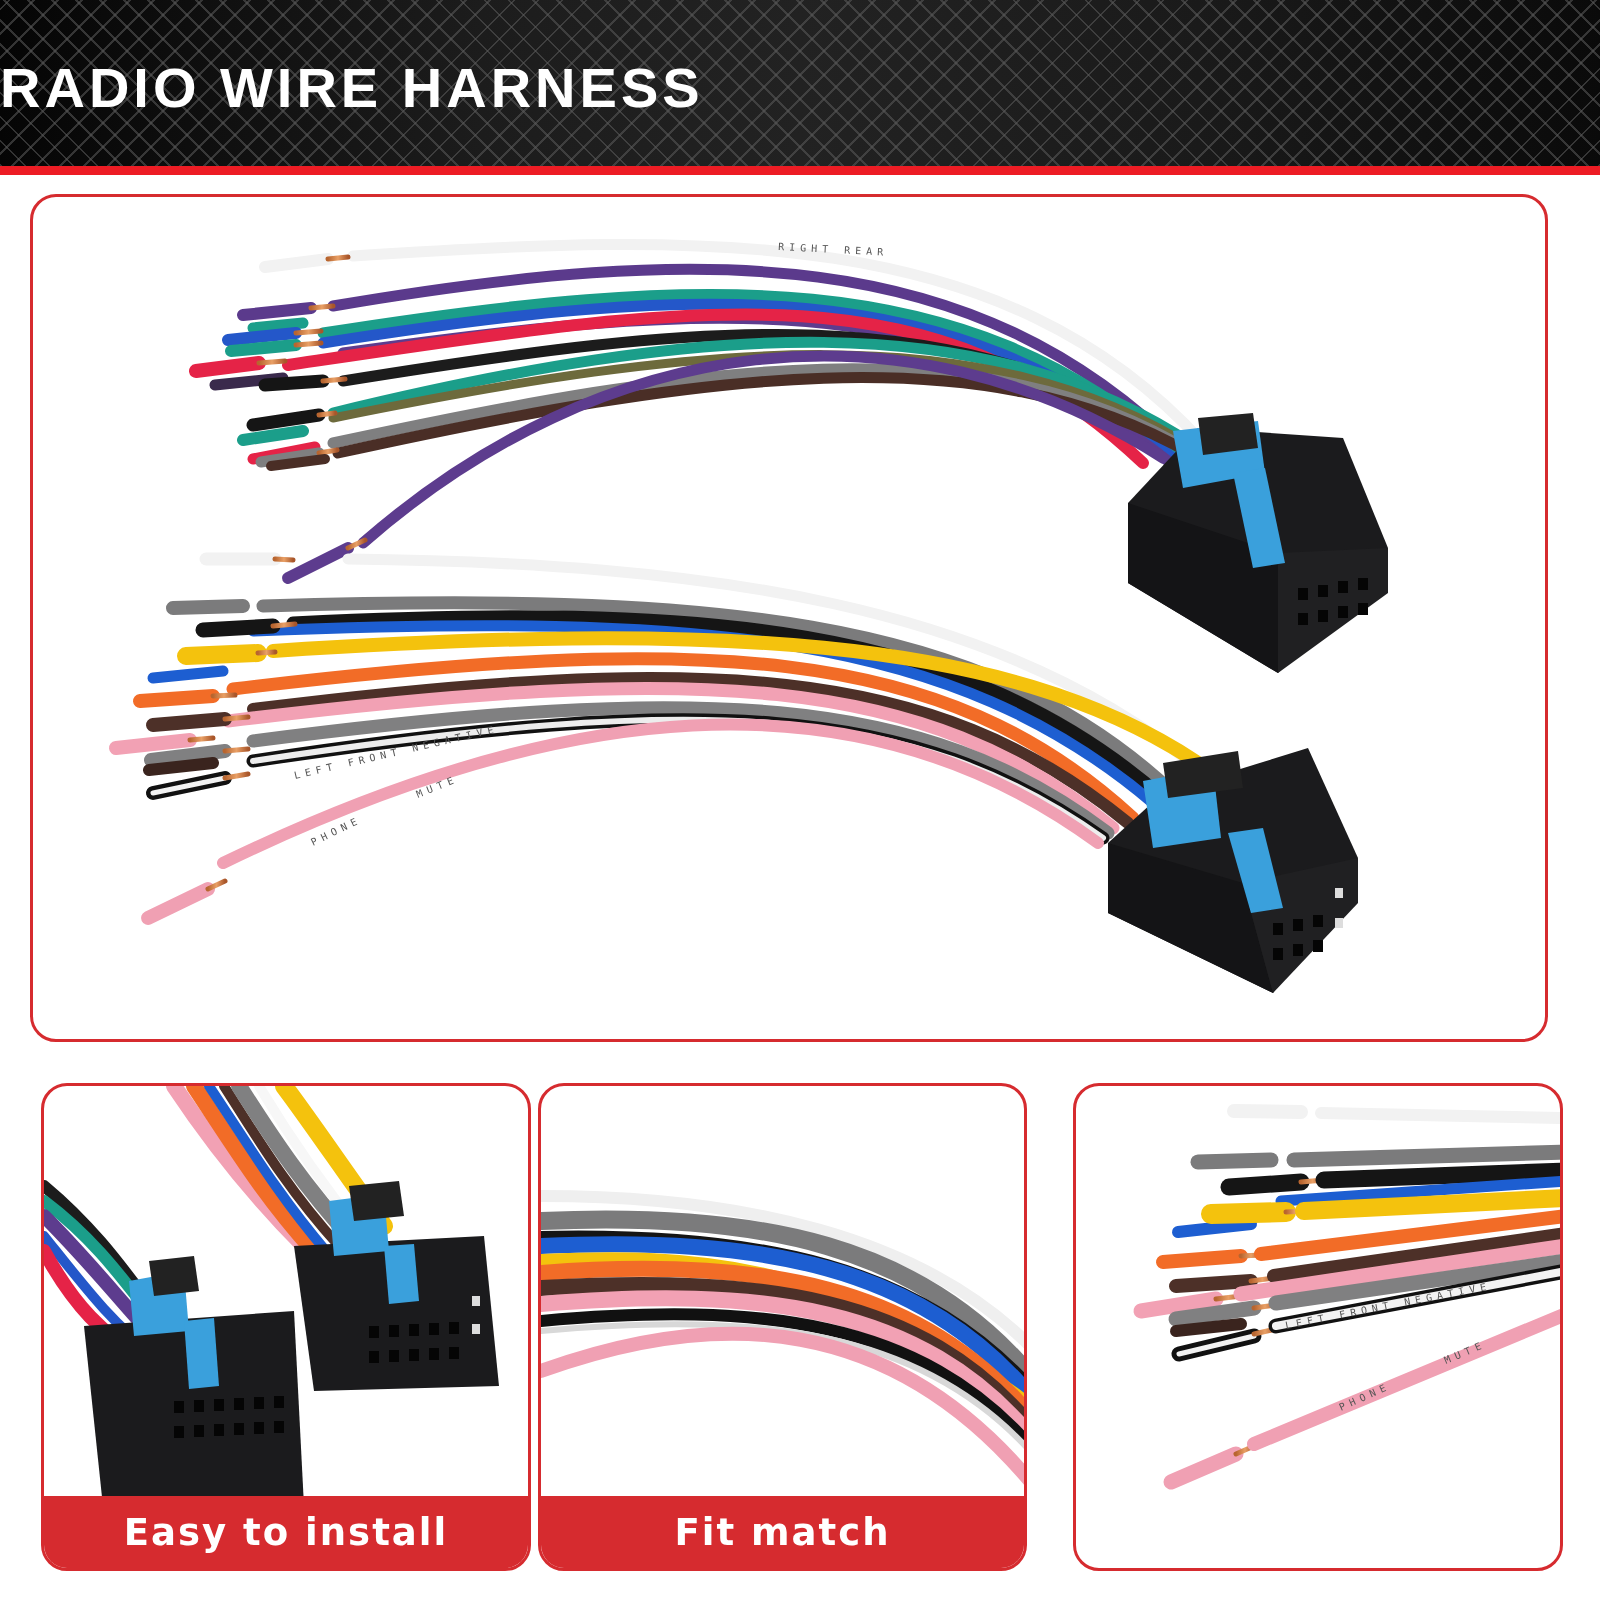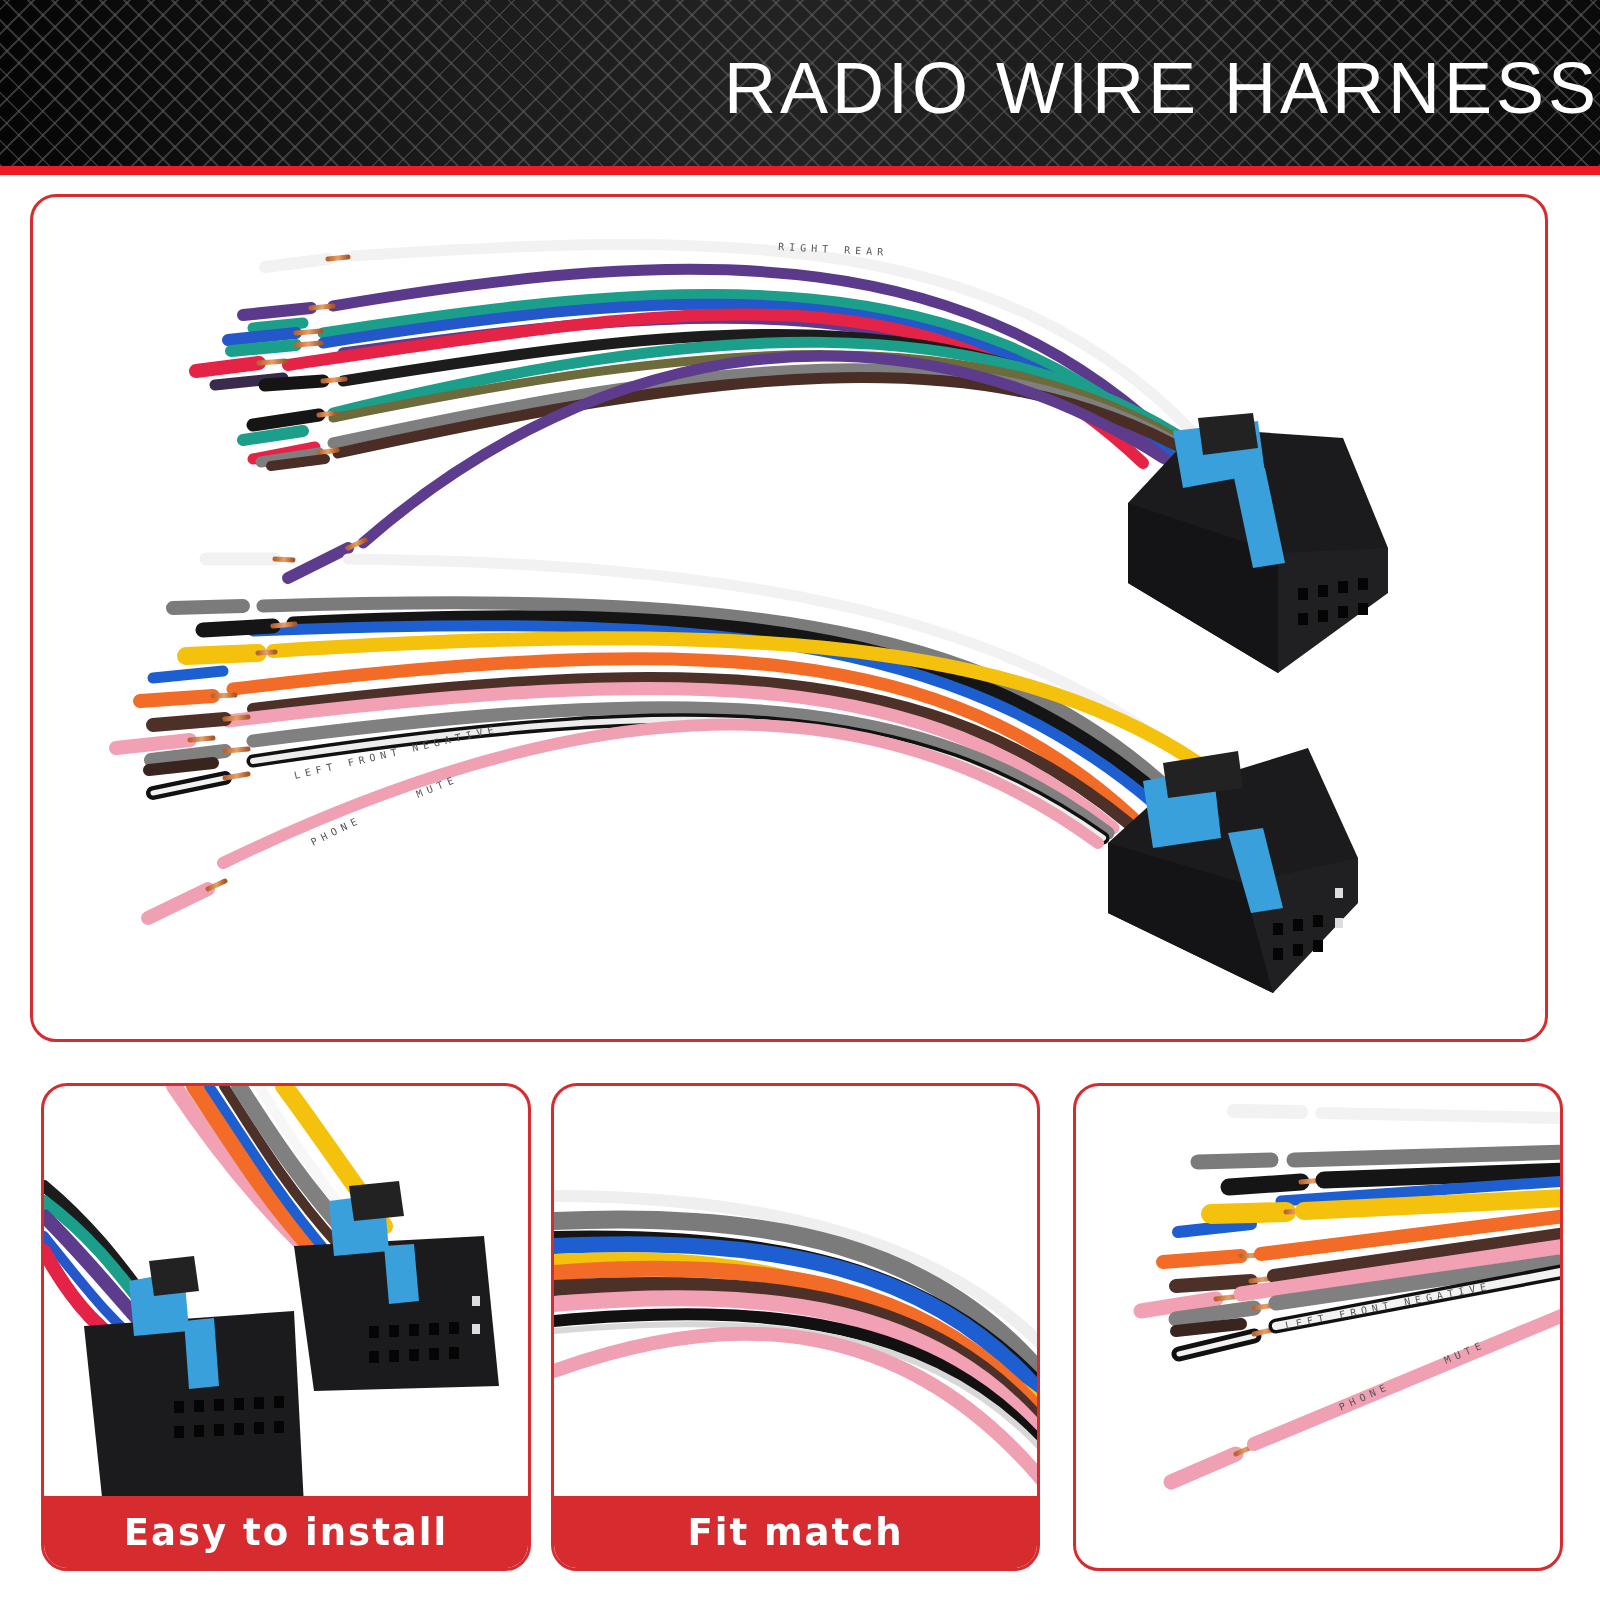--- a/index.html
+++ b/index.html
@@ -9,23 +9,23 @@
     .header {
       position: absolute; left: 0; top: 0; width: 1600px; height: 166px;
       background-color: #141414;
       background-image:
         repeating-linear-gradient(45deg, rgba(90,90,90,0.55) 0 2px, transparent 2px 17px),
         repeating-linear-gradient(-45deg, rgba(90,90,90,0.55) 0 2px, transparent 2px 17px),
         linear-gradient(90deg, #050505 0%, #1c1c1c 30%, #222 50%, #1a1a1a 75%, #0a0a0a 100%);
     }
     .header-title {
       position: absolute; left: 0; right: 0; top: 38px;
-      text-align: right; color: #ffffff;
-      font-family: "Liberation Sans", sans-serif; font-weight: 400;
-      font-size: 72px; letter-spacing: 4px; line-height: 100px;
+      text-align: left; color: #ffffff;
+      font-family: "Liberation Sans", sans-serif; font-weight: 700;
+      font-size: 56px; letter-spacing: 4px; line-height: 100px;
     }
     .header-stripe {
       position: absolute; left: 0; top: 166px; width: 1600px; height: 9px; background: #ed1c24;
     }
 
     .main-panel {
       position: absolute; left: 30px; top: 194px; width: 1518px; height: 848px;
       border: 3px solid #d62b2f; border-radius: 26px; background: #fff; overflow: hidden;
     }
     .main-panel svg { position: absolute; left: 0; top: 0; }
@@ -35,21 +35,21 @@
       border: 3px solid #d62b2f; border-radius: 26px; background: #fff; overflow: hidden;
     }
     .card svg { position: absolute; left: 0; top: 0; }
     .card-caption {
       position: absolute; left: 0; right: 0; bottom: 0; height: 72px;
       background: #d62b2f; color: #fff;
       display: flex; align-items: center; justify-content: center;
       font-family: "DejaVu Sans", sans-serif; font-weight: 700; font-size: 37px; letter-spacing: 2px;
     }
     .card-1 { left: 41px; width: 490px; }
-    .card-2 { left: 551px; width: 489px; }
+    .card-2 { left: 538px; width: 489px; }
     .card-3 { left: 1073px; width: 490px; }
 
     .wire-label { font-family: "DejaVu Sans Mono", monospace; font-size: 10px; letter-spacing: 5px; fill: #555; }
   </style>
 </head>
 <body>
 
 <div class="header">
   <div class="header-title">RADIO WIRE HARNESS</div>
 </div>

